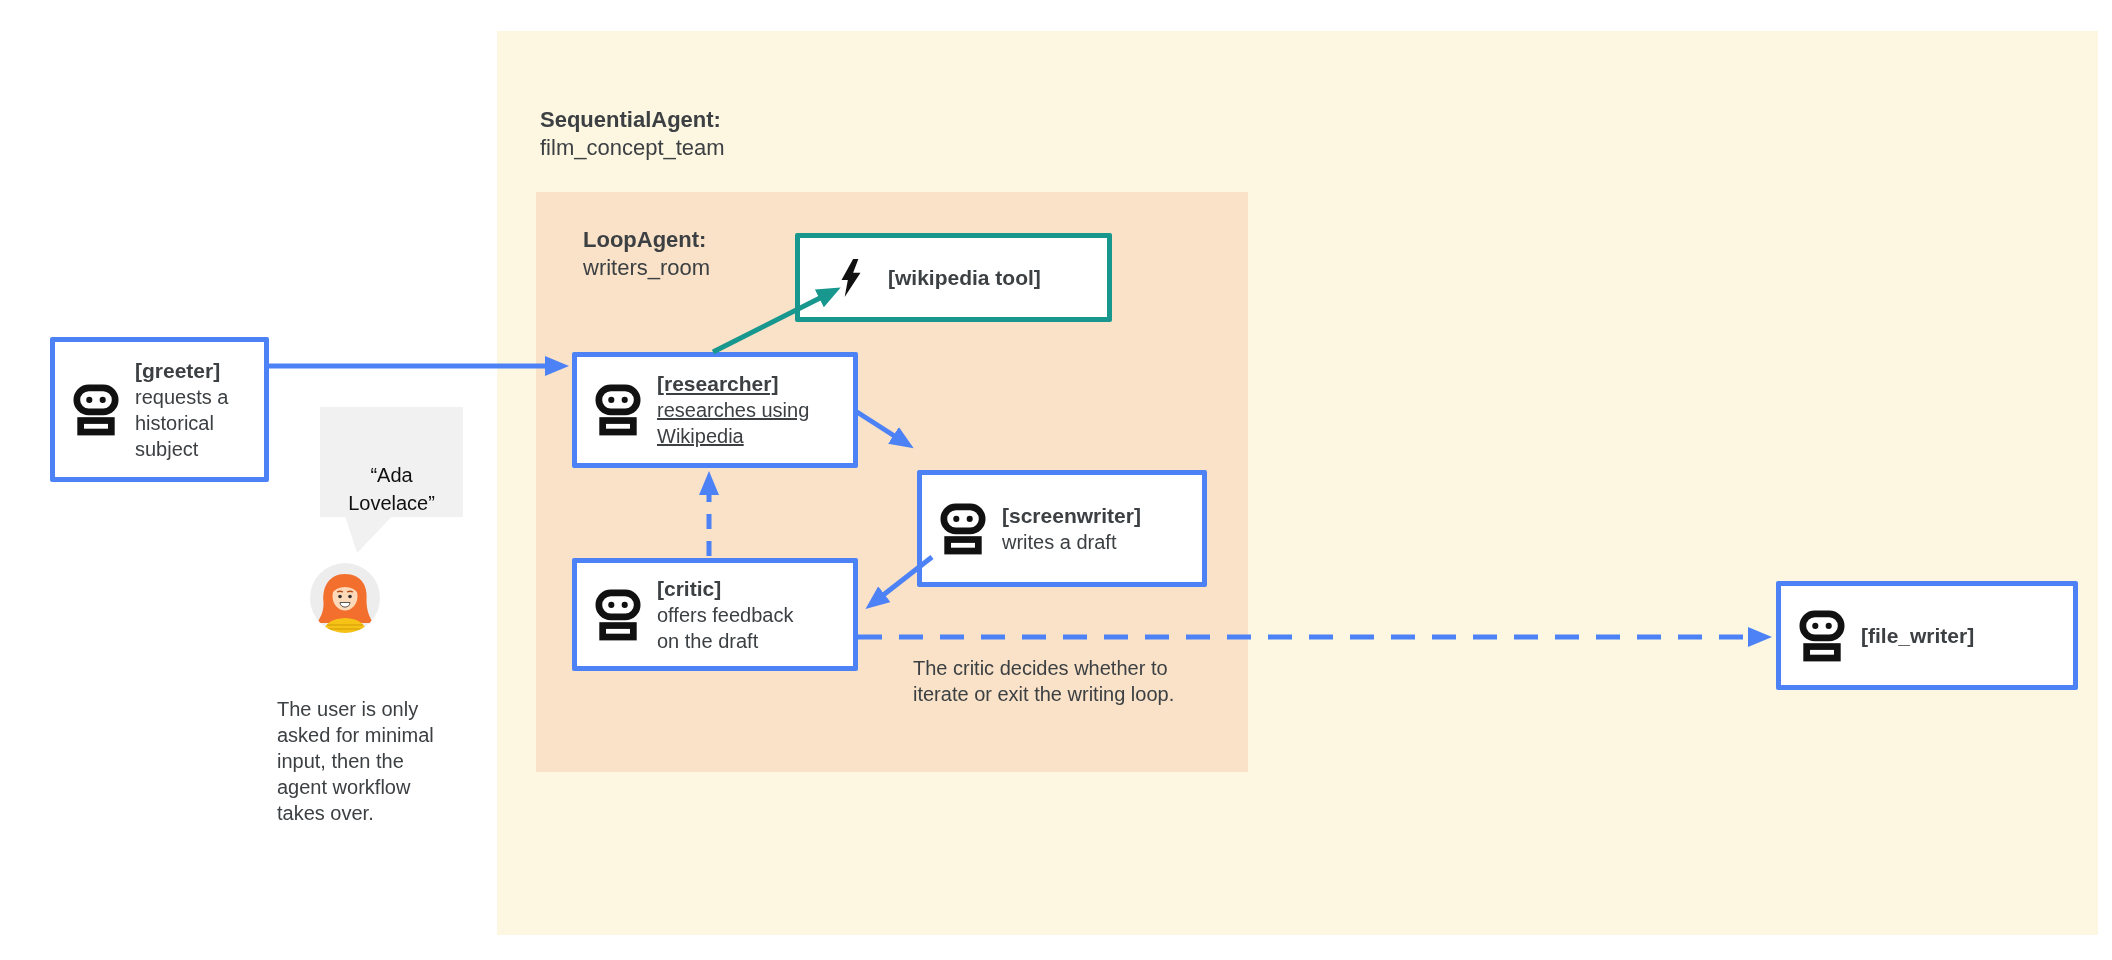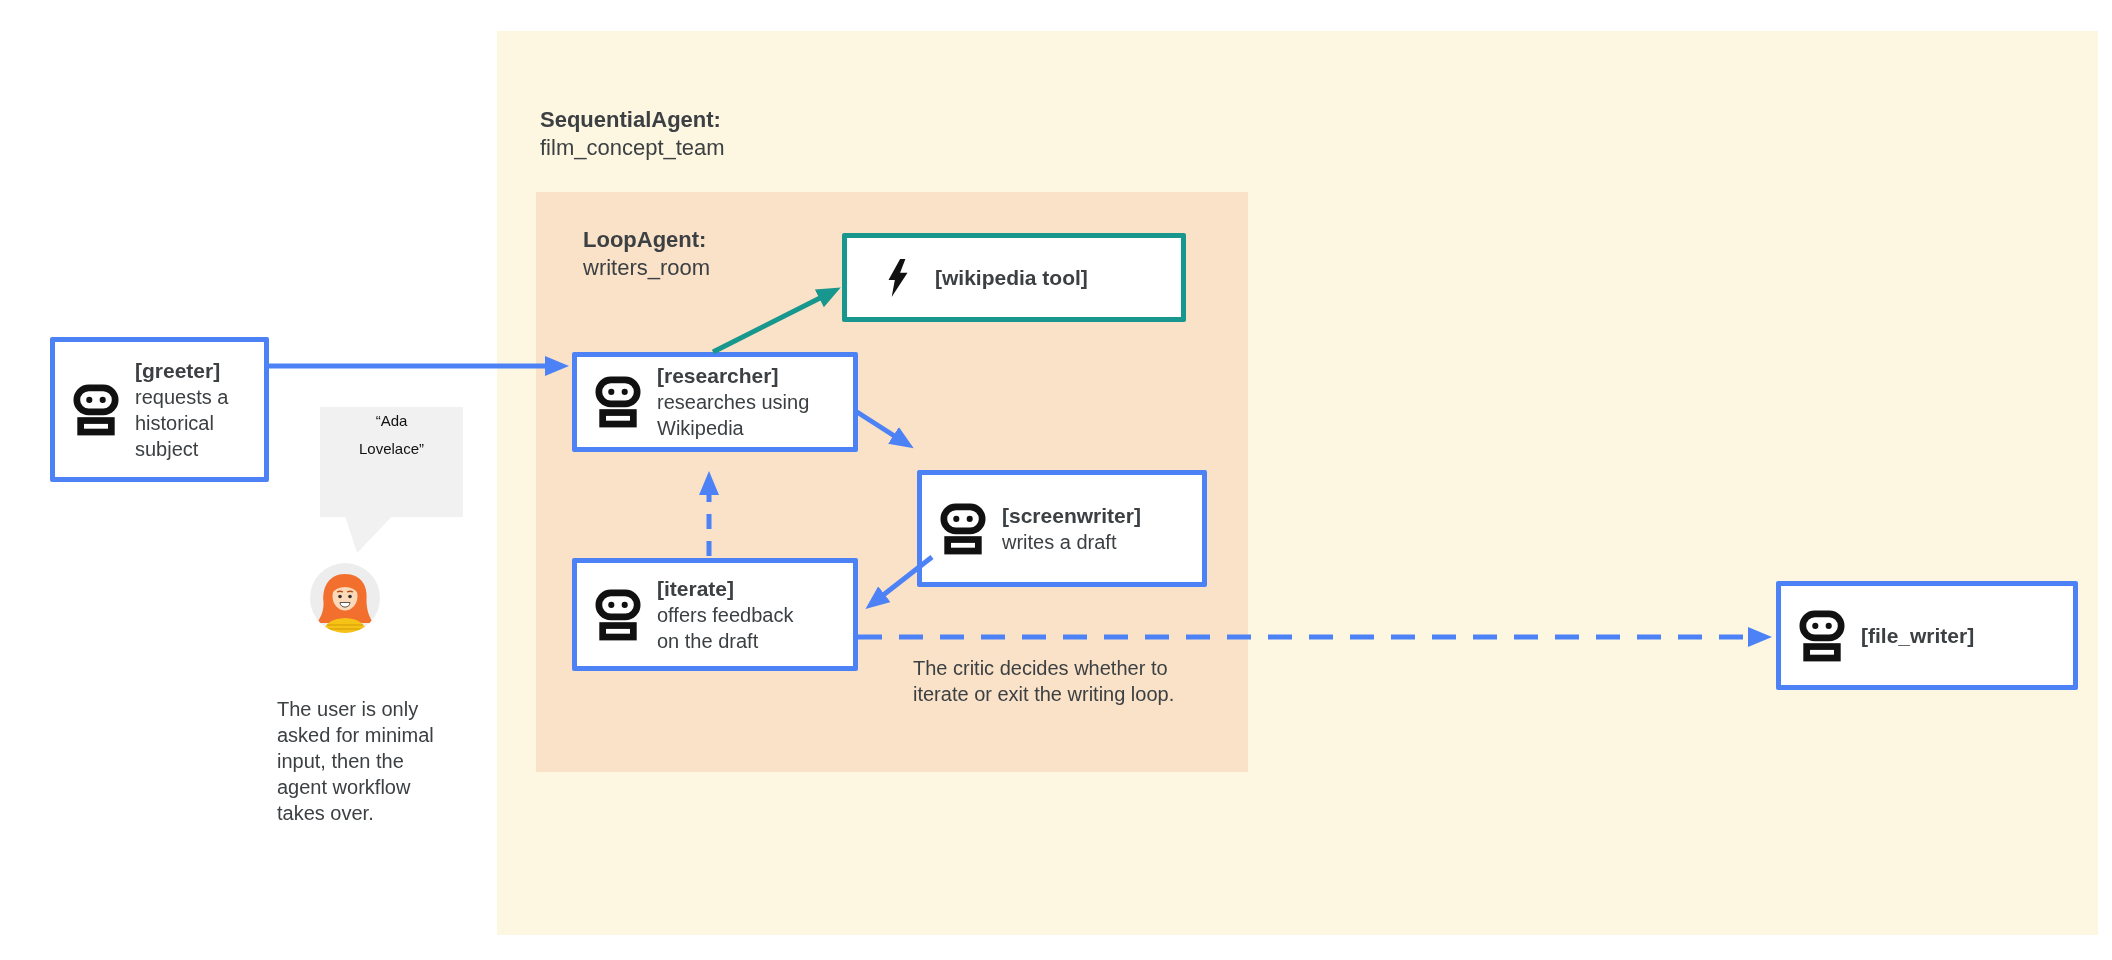--- a/index.html
+++ b/index.html
@@ -33,32 +33,32 @@
   .dash-v{stroke-dasharray:15 12;}
   .dash-h{stroke-dasharray:24 17;}
 
   .node{position:absolute;background:#ffffff;border:5px solid var(--blue);border-radius:2px;
         display:flex;align-items:center;gap:16px;padding-left:18px;z-index:4;}
   .node.tool{border-color:var(--teal);padding-left:38px;gap:24px;}
   .node .txt{display:flex;flex-direction:column;}
   .node .n-title{font-weight:700;font-size:21px;line-height:26px;color:var(--text);}
   .node .n-lines{font-size:20px;line-height:26px;color:var(--text);}
   #node-greeter{left:50px;top:337px;width:219px;height:145px;}
-  #node-researcher{left:572px;top:352px;width:286px;height:100px;}
-  #node-wikipedia{left:842px;top:233px;width:344px;height:89px;align-items:center;}
+  #node-researcher{left:572px;top:352px;width:286px;height:116px;text-decoration:underline;}
+  #node-wikipedia{left:795px;top:233px;width:317px;height:89px;align-items:center;}
   #node-screenwriter{left:917px;top:438px;width:290px;height:117px;margin-top:32px;}
   #node-critic{left:572px;top:558px;width:286px;height:113px;}
   #node-filewriter{left:1776px;top:581px;width:302px;height:109px;}
 
   .robot{width:46px;height:52px;flex:0 0 46px;}
   .bolt{width:26px;height:38px;flex:0 0 26px;}
 
   #bubble{position:absolute;left:320px;top:407px;width:143px;height:110px;background:var(--bubble_bg);
-          display:flex;align-items:flex-start;justify-content:center;text-align:center;
-          font-size:15px;line-height:28px;color:var(--black);z-index:3;}
+          display:flex;align-items:flex-end;justify-content:center;text-align:center;
+          font-size:20px;line-height:28px;color:var(--black);z-index:3;}
   #bubble-tail{position:absolute;left:338px;top:515px;width:60px;height:40px;background:var(--bubble_bg);
           clip-path:polygon(11% 0,92% 0,32% 95%);z-index:3;}
 
   #avatar{position:absolute;left:310px;top:563px;width:70px;height:70px;z-index:3;}
 
   .note{position:absolute;font-size:20px;line-height:26px;color:var(--text);z-index:3;}
   #user-note{left:277px;top:696px;width:210px;}
   #loop-note{left:913px;top:655px;width:340px;}
 </style>
 </head>
@@ -142,21 +142,21 @@
 </div>
 
 <div class="node" id="node-critic">
   <svg class="robot" viewBox="0 0 48 54">
     <rect x="4" y="4" width="40" height="25" rx="12.5" fill="#fff" stroke="#111" stroke-width="7"></rect>
     <circle cx="17" cy="16.5" r="3.2" fill="#111"></circle>
       <circle cx="31" cy="16.5" r="3.2" fill="#111"></circle>
     <rect x="8" y="38" width="32" height="12" fill="#fff" stroke="#111" stroke-width="7"></rect>
   </svg>
   <div class="txt">
-    <div class="n-title">[iterate]</div>
+    <div class="n-title">[critic]</div>
     <div class="n-lines">offers feedback<br>on the draft</div>
   </div>
 </div>
 
 <div class="node" id="node-filewriter">
   <svg class="robot" viewBox="0 0 48 54">
     <rect x="4" y="4" width="40" height="25" rx="12.5" fill="#fff" stroke="#111" stroke-width="7"></rect>
     <circle cx="17" cy="16.5" r="3.2" fill="#111"></circle>
       <circle cx="31" cy="16.5" r="3.2" fill="#111"></circle>
     <rect x="8" y="38" width="32" height="12" fill="#fff" stroke="#111" stroke-width="7"></rect>

